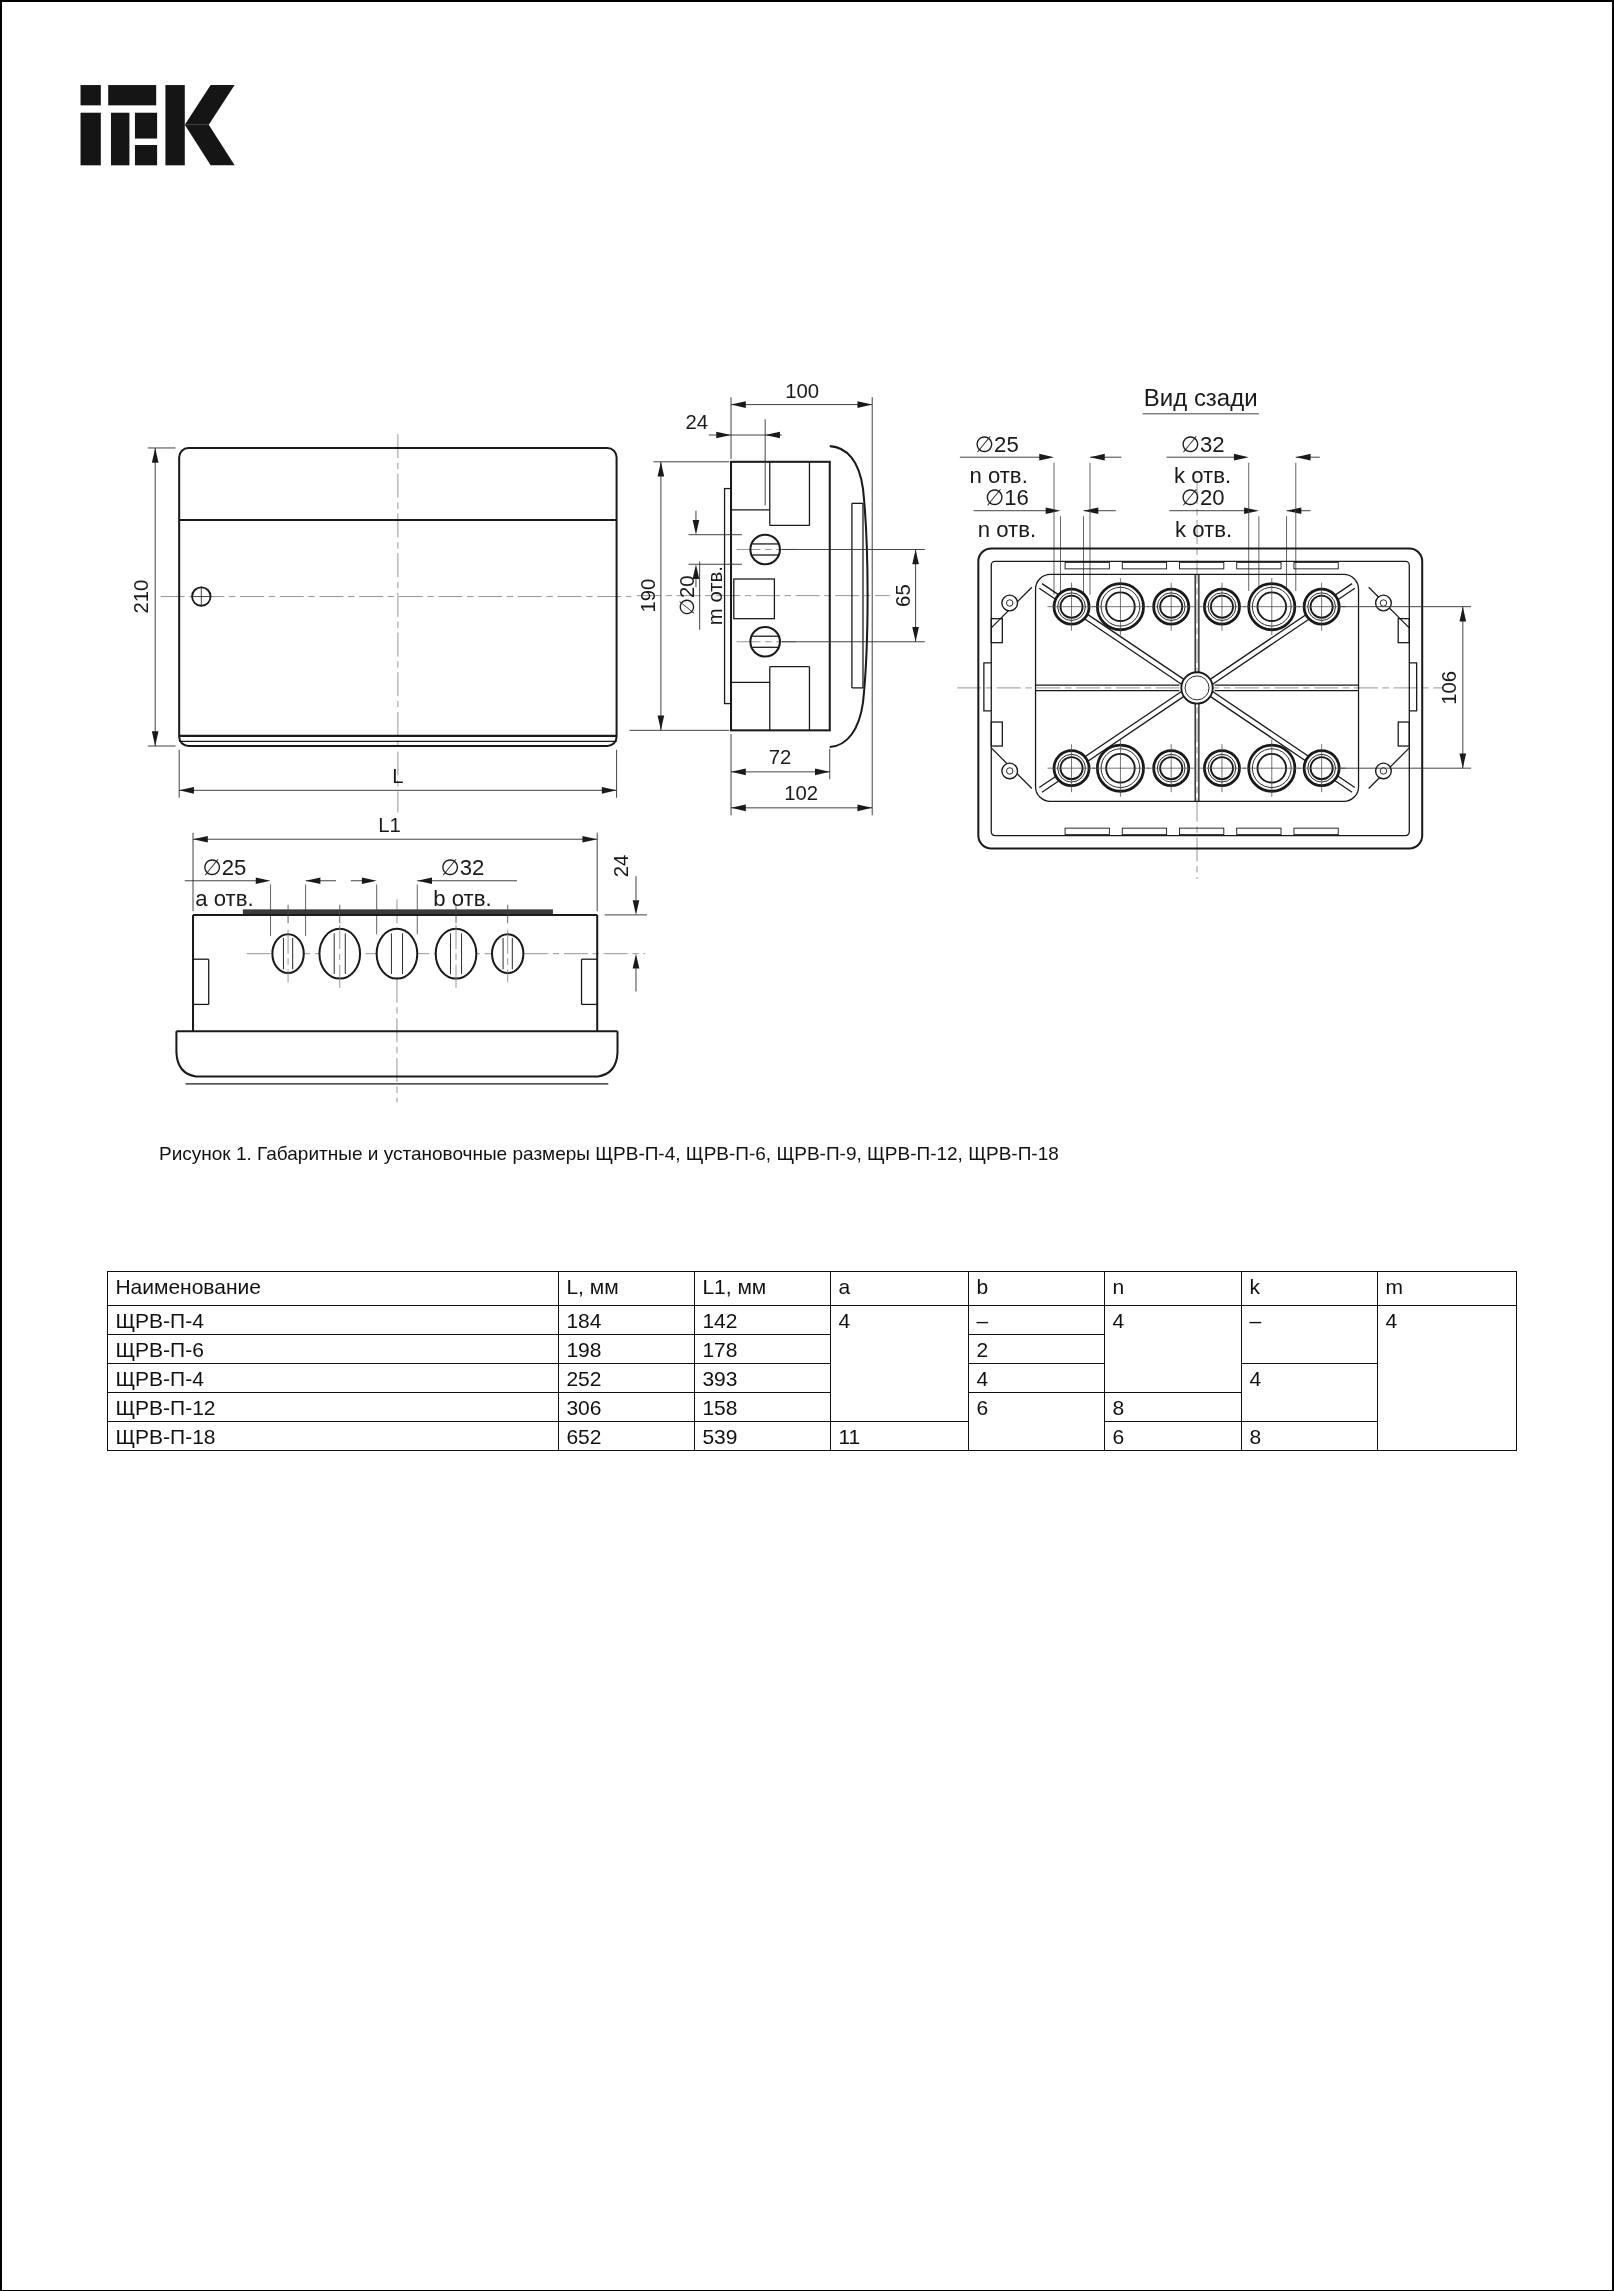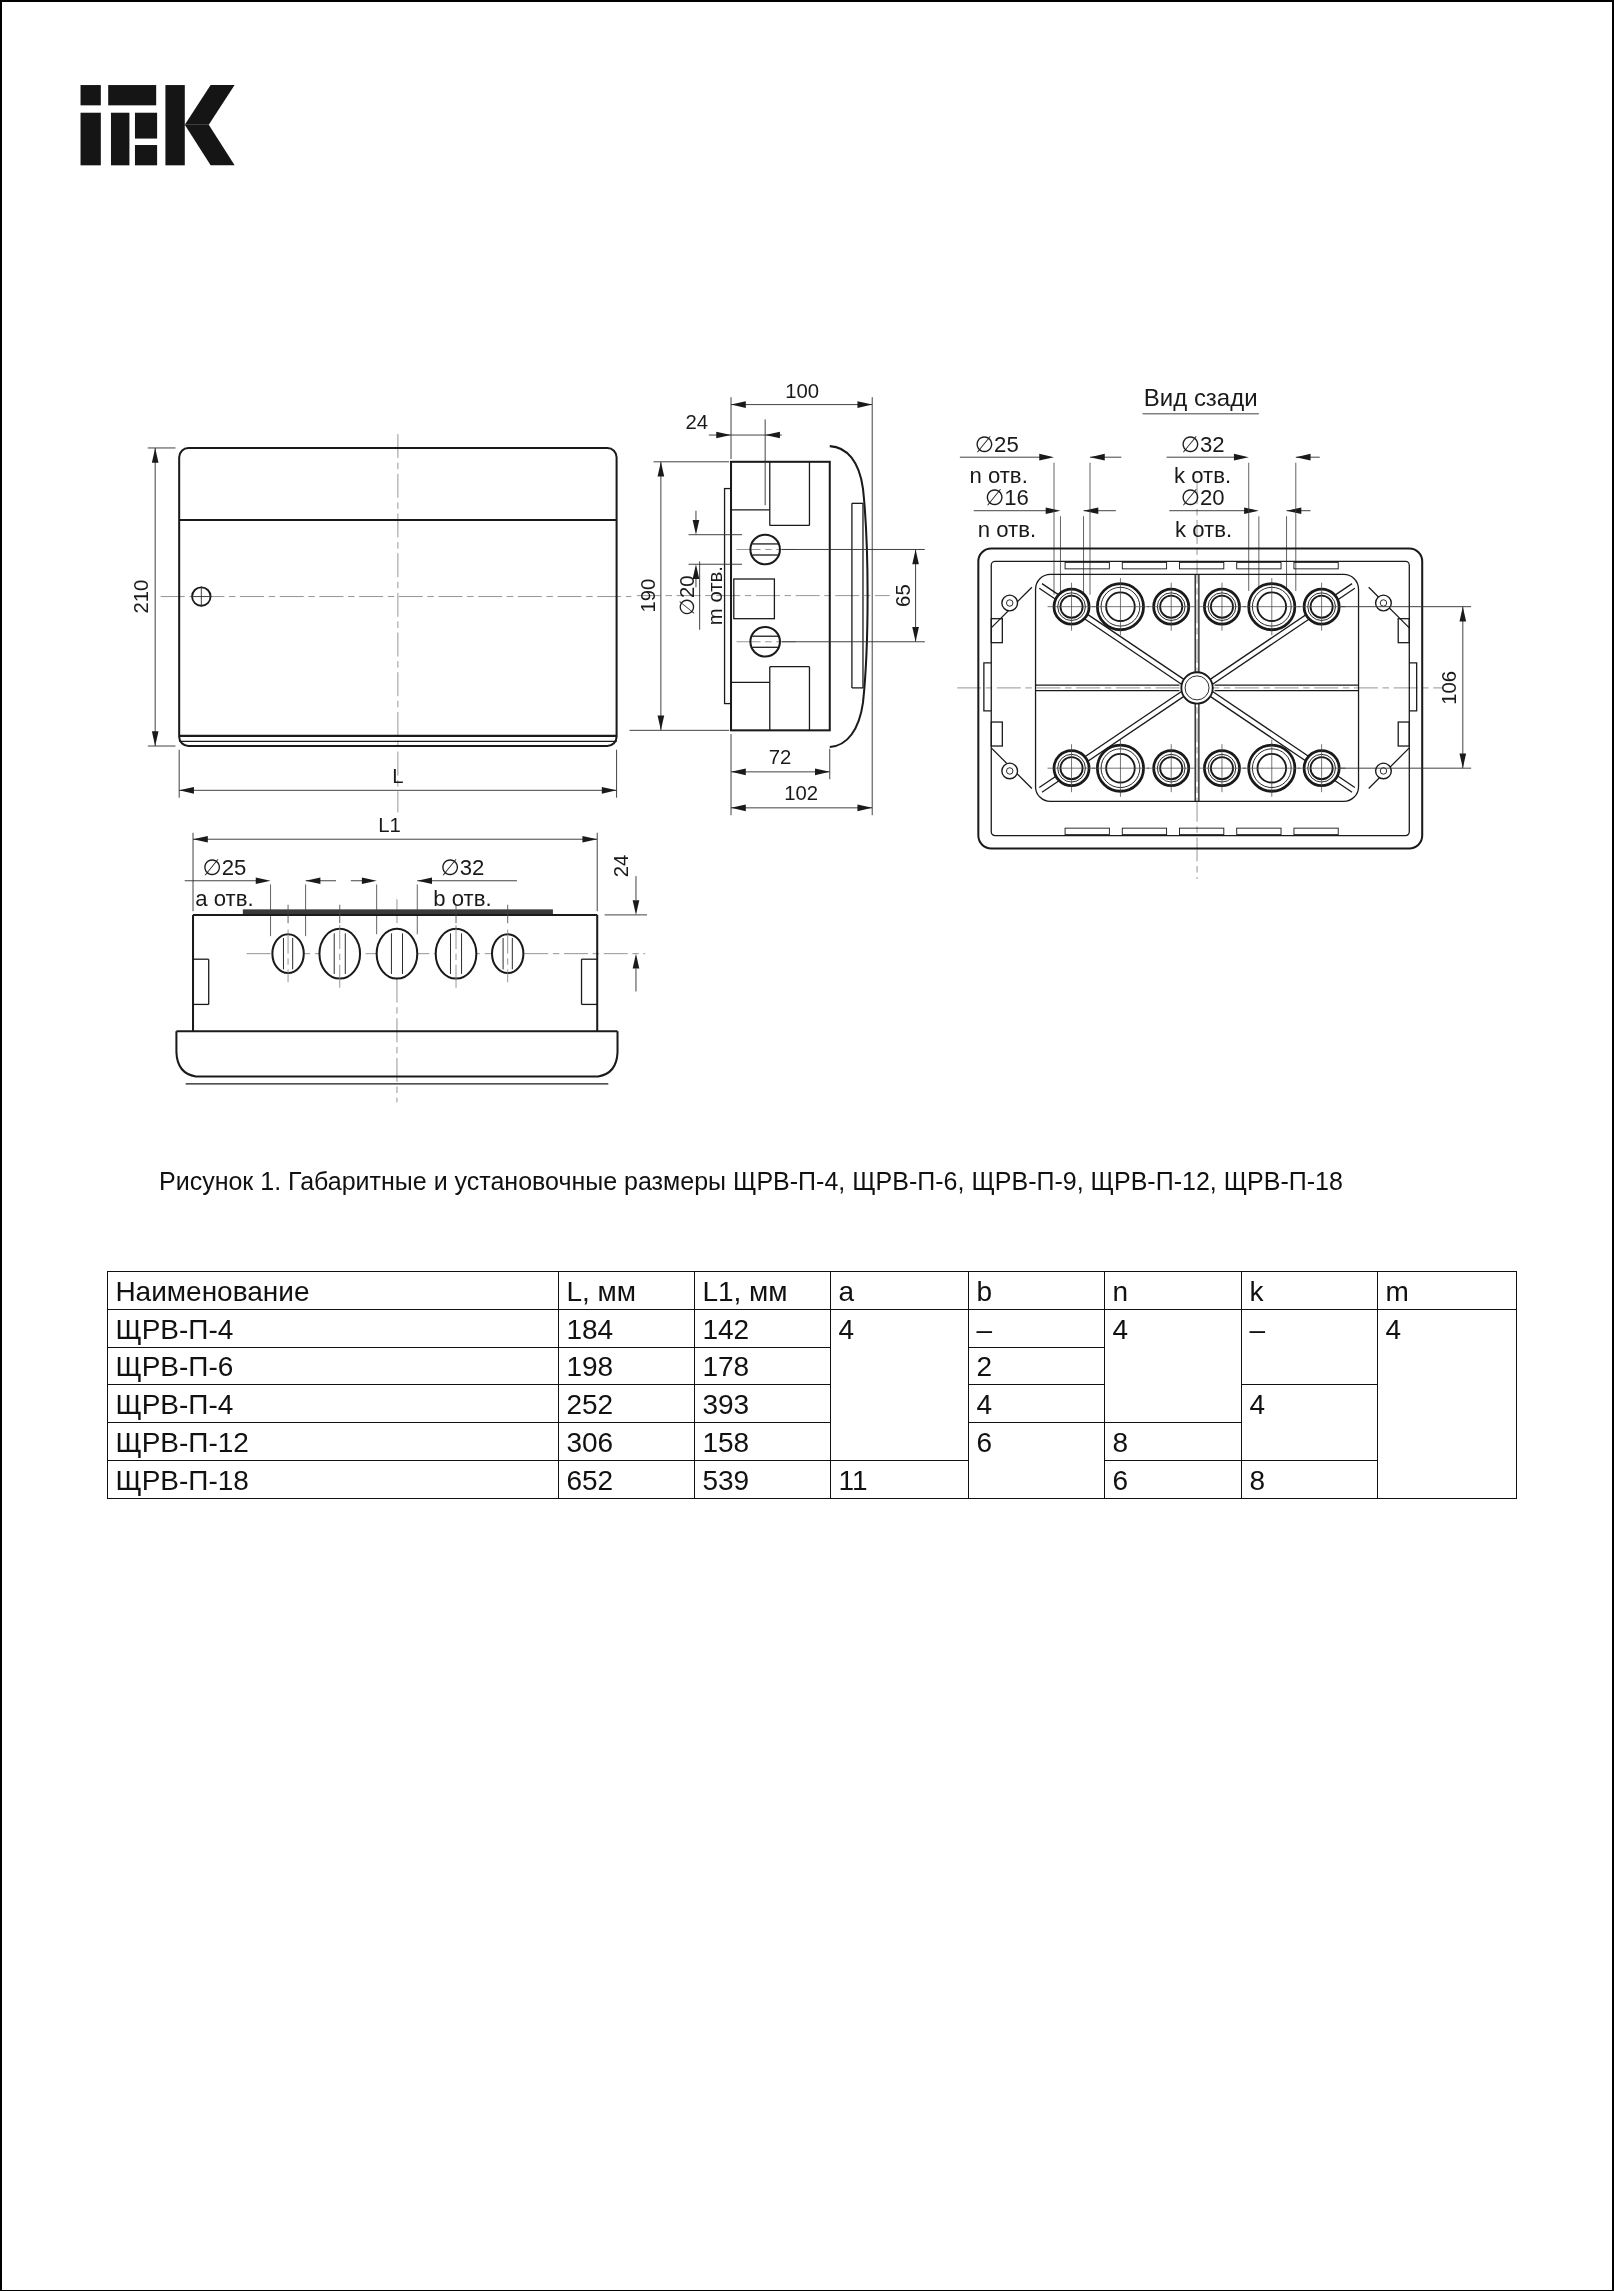--- a/index.html
+++ b/index.html
@@ -11,23 +11,23 @@
   svg text{font-family:"Liberation Sans", sans-serif;fill:#1a1a1a;}
   .dim{font-size:22px;}
   .lbl{font-size:24px;}
   .ttl{font-size:26px;}
   .obj{stroke:#1a1a1a;stroke-width:2.2;fill:none;}
   .ob1{stroke:#1a1a1a;stroke-width:1.4;fill:none;}
   .thin{stroke:#333;stroke-width:1;fill:none;}
   .thn2{stroke:#444;stroke-width:0.9;fill:none;}
   .cl{stroke:#808080;stroke-width:0.9;fill:none;stroke-dasharray:26 5 7 5;}
   .arr{fill:#1a1a1a;stroke:none;}
-  .caption{position:absolute;left:157px;top:1165px;font-size:25px;white-space:nowrap;}
+  .caption{position:absolute;left:157px;top:1141px;font-size:19px;white-space:nowrap;}
   table.spec{position:absolute;left:105px;top:1269px;width:1408px;
-             border-collapse:collapse;table-layout:fixed;font-size:28px;}
+             border-collapse:collapse;table-layout:fixed;font-size:21px;}
   table.spec td{border:1.8px solid #111;padding:1.8px 7.4px 0 7.4px;vertical-align:top;
                 line-height:1.25;overflow:hidden;}
   tr.hdr{height:34px;}
   tr.row{height:29px;}
 </style>
 </head>
 <body>
 
 <div class="page">
 

